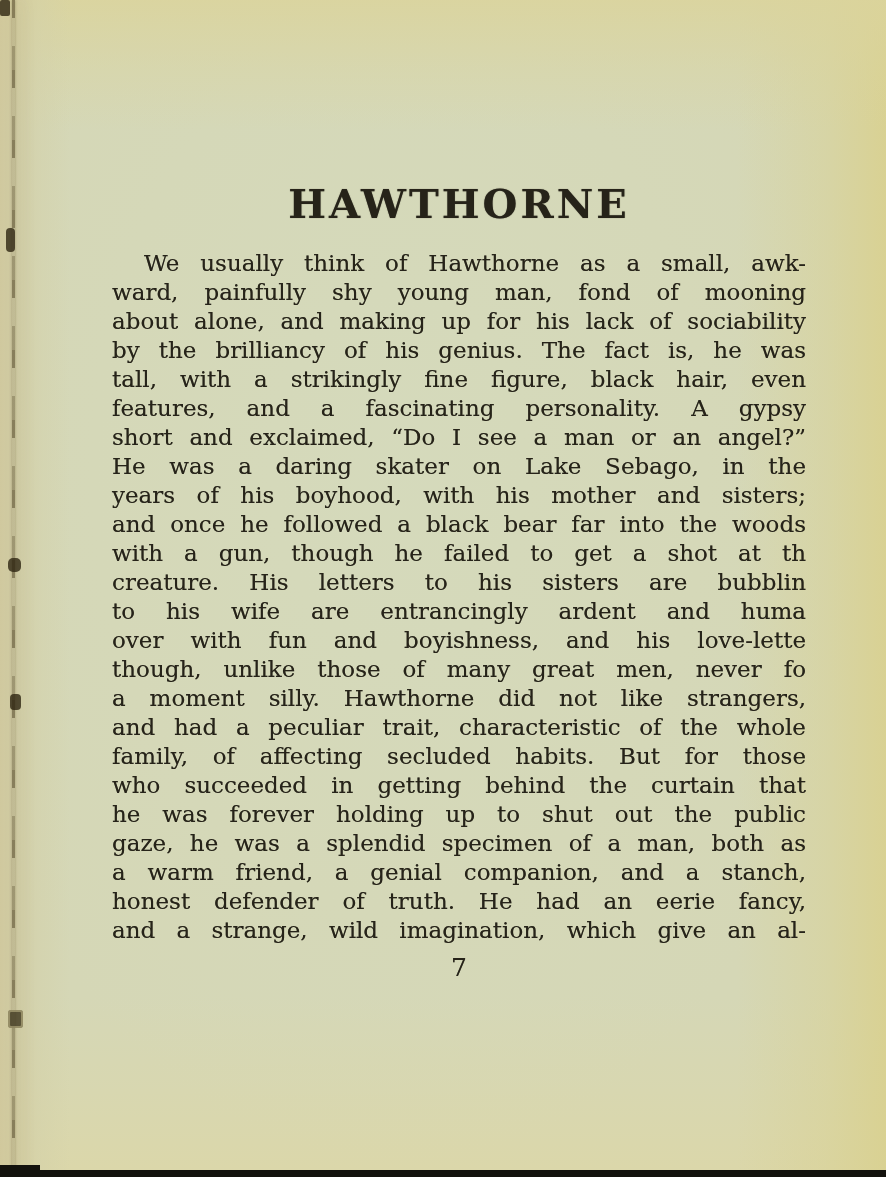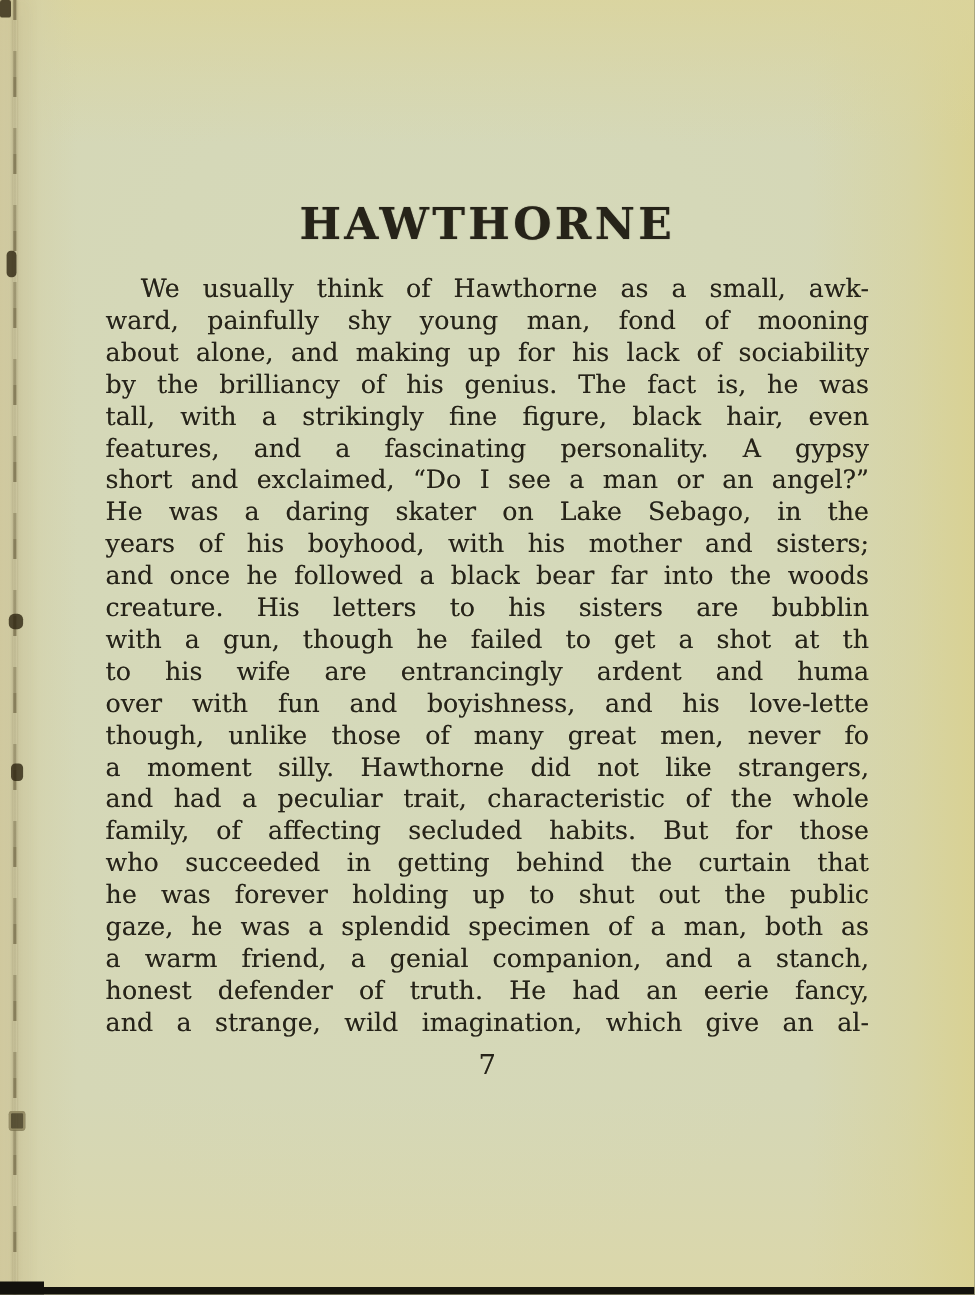--- a/index.html
+++ b/index.html
@@ -28,21 +28,21 @@
   .mark{position:absolute;background:rgba(46,38,18,0.8);border-radius:2px;}
   .mark.m-top{left:0;top:0;width:10px;height:16px;}
   .mark.m-exc{left:6px;top:228px;width:9px;height:24px;border-radius:4px;}
   .mark.m-st1{left:8px;top:558px;width:13px;height:14px;border-radius:5px;}
   .mark.m-st2{left:10px;top:694px;width:11px;height:16px;border-radius:4px;}
   .mark.m-sq{left:8px;top:1010px;width:15px;height:18px;border-radius:3px;
     background:rgba(52,44,22,0.75);box-shadow:inset 0 0 0 2px rgba(210,200,150,0.5);}
   .edge-bottom{position:absolute;left:0;right:0;bottom:0;height:7px;background:#13120d;}
   .edge-bottom:before{content:"";position:absolute;left:0;bottom:0;width:40px;height:12px;background:#13120d;}
 
-  .content{position:absolute;left:96px;top:0;width:694px;}
+  .content{position:absolute;left:112px;top:0;width:694px;}
   .title{
     margin:183px 0 0 0;
     text-align:center;
     font-size:40px;line-height:1.05;
     font-weight:bold;
     letter-spacing:3px;
     text-shadow:0 0 1px rgba(38,35,25,0.55);
   }
   .body{margin-top:24px;font-size:23px;line-height:29px;}
   .line{
@@ -79,22 +79,22 @@
       <div class="line indent">We usually think of Hawthorne as a small, awk-</div>
       <div class="line">ward, painfully shy young man, fond of mooning</div>
       <div class="line">about alone, and making up for his lack of sociability</div>
       <div class="line">by the brilliancy of his genius.  The fact is, he was</div>
       <div class="line">tall, with a strikingly fine figure, black hair, even</div>
       <div class="line">features, and a fascinating personality.  A gypsy</div>
       <div class="line">short and exclaimed, “Do I see a man or an angel?”</div>
       <div class="line">He was a daring skater on Lake Sebago, in the</div>
       <div class="line">years of his boyhood, with his mother and sisters;</div>
       <div class="line">and once he followed a black bear far into the woods</div>
+      <div class="line">with a gun, though he failed to get a shot at th</div>
       <div class="line">creature.  His letters to his sisters are bubblin</div>
-      <div class="line">with a gun, though he failed to get a shot at th</div>
       <div class="line">to his wife are entrancingly ardent and huma</div>
       <div class="line">over with fun and boyishness, and his love-lette</div>
       <div class="line">though, unlike those of many great men, never fo</div>
       <div class="line">a moment silly.  Hawthorne did not like strangers,</div>
       <div class="line">and had a peculiar trait, characteristic of the whole</div>
       <div class="line">family, of affecting secluded habits.  But for those</div>
       <div class="line">who succeeded in getting behind the curtain that</div>
       <div class="line">he was forever holding up to shut out the public</div>
       <div class="line">gaze, he was a splendid specimen of a man, both as</div>
       <div class="line">a warm friend, a genial companion, and a stanch,</div>

